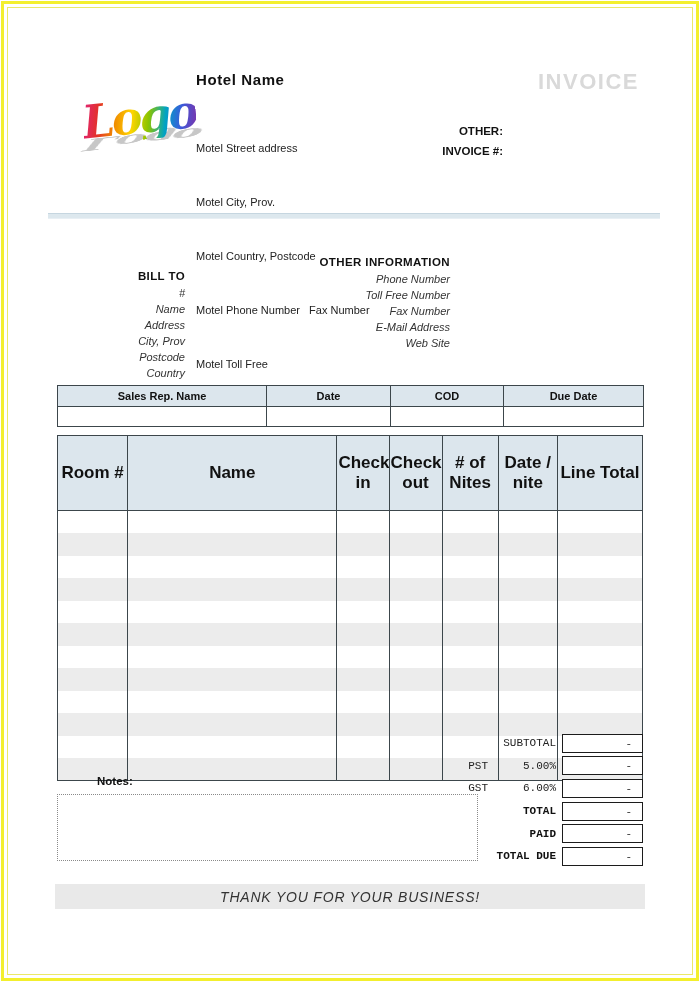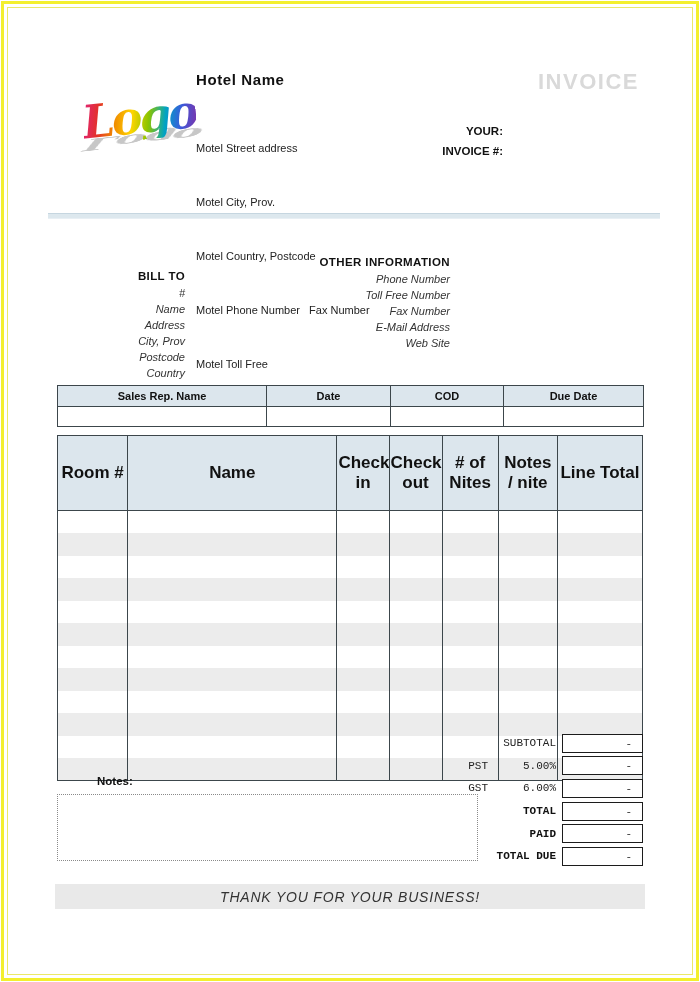--- a/index.html
+++ b/index.html
@@ -103,21 +103,21 @@
   <div class="invoice-watermark">INVOICE</div>
   <div class="address">
     <div>Motel Street address</div>
     <div>Motel City, Prov.</div>
     <div>Motel Country, Postcode</div>
     <div>Motel Phone Number   Fax Number</div>
     <div>Motel Toll Free</div>
     <div>Motel E-Mail Address   Web Site</div>
   </div>
   <div class="date-block">
-    <div>YOUR:</div>
+    <div>OTHER:</div>
     <div>INVOICE #:</div>
   </div>
   <div class="divider"></div>
 
   <div class="bill-to">
     <div class="section-title">BILL TO</div>
     <div class="info-item">#</div>
     <div class="info-item">Name</div>
     <div class="info-item">Address</div>
     <div class="info-item">City, Prov</div>
@@ -168,21 +168,21 @@
         <col style="width:59px">
         <col style="width:85px">
     </colgroup>
     <thead>
       <tr>
         <th>Room #</th>
         <th>Name</th>
         <th>Check in</th>
         <th>Check out</th>
         <th># of Nites</th>
-        <th>Notes / nite</th>
+        <th>Date / nite</th>
         <th>Line Total</th>
       </tr>
     </thead>
     <tbody>
         <tr>
           <td></td>
           <td></td>
           <td></td>
           <td></td>
           <td></td>

